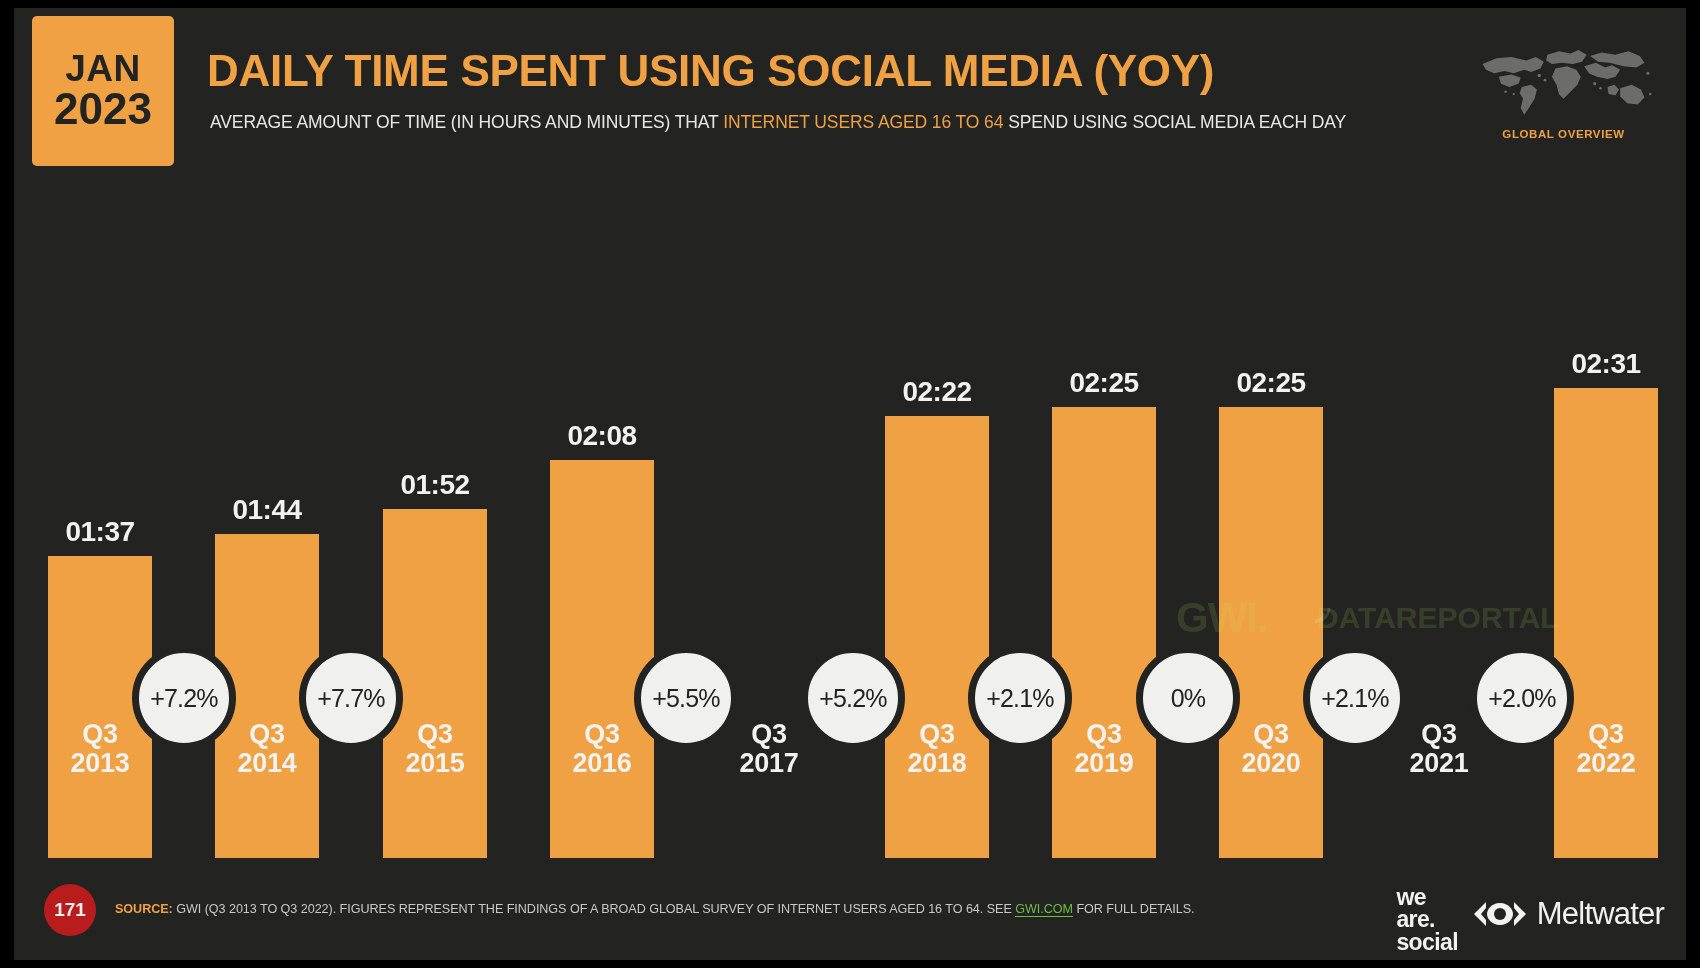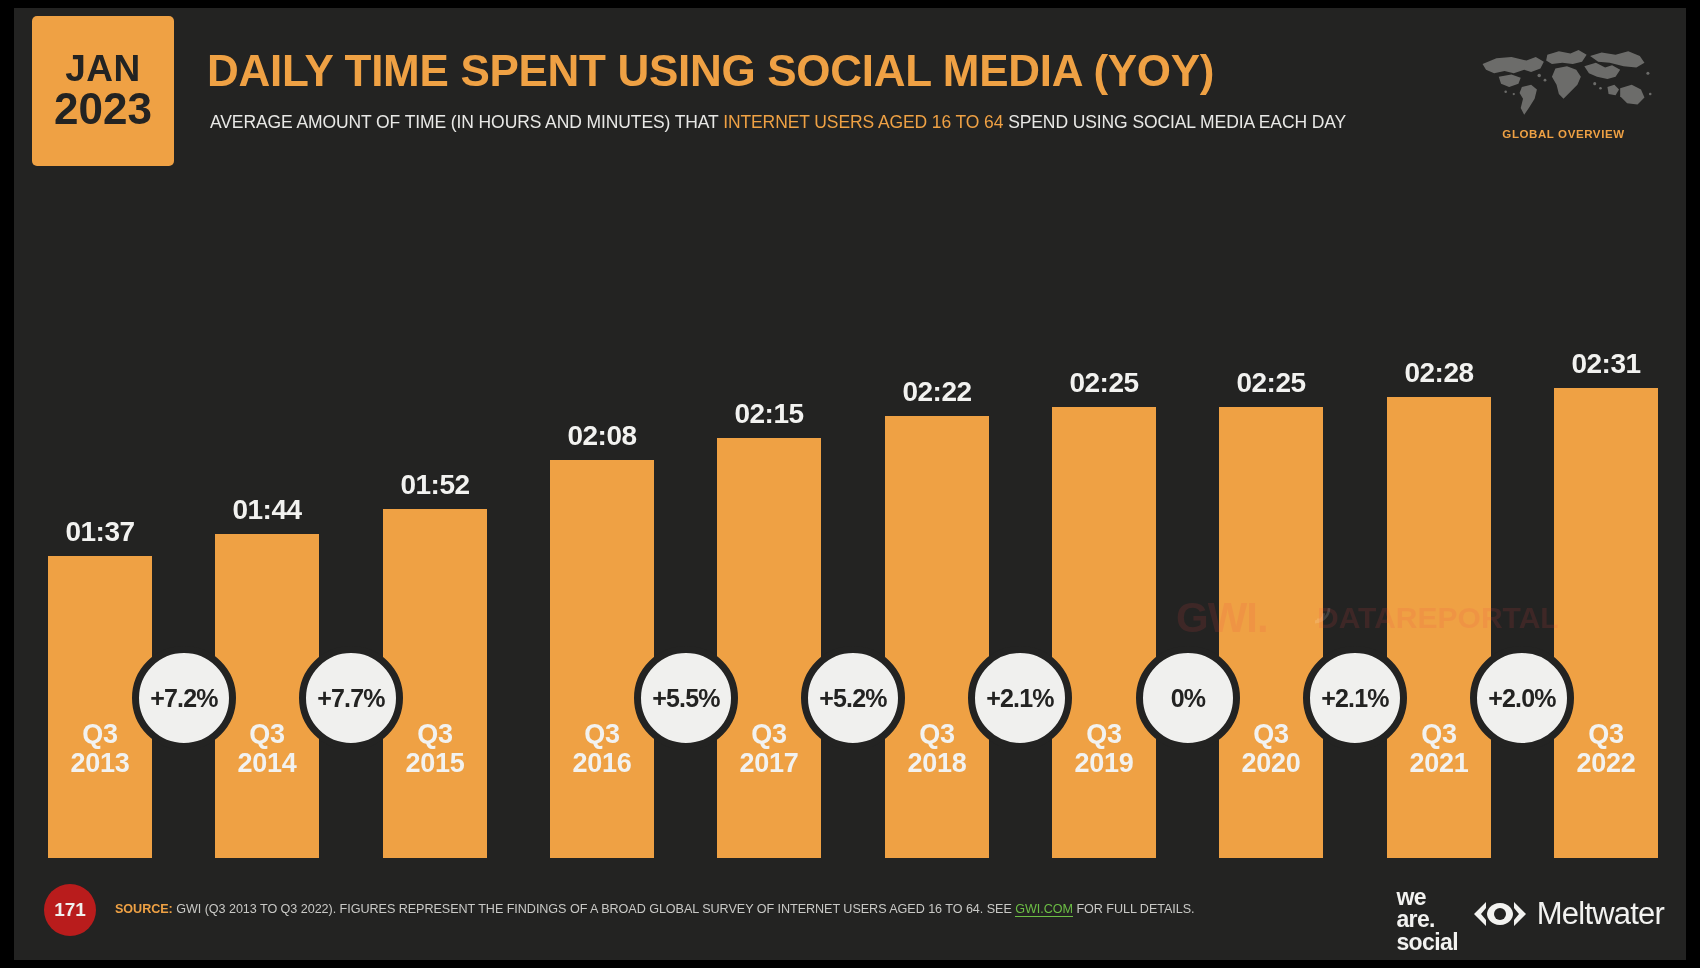--- a/index.html
+++ b/index.html
@@ -86,29 +86,29 @@
     line-height:1.07; letter-spacing:-0.3px;
   }
 
   .pct-bubble {
     position:absolute;
     width:104px; height:104px;
     border-radius:50%;
     background:#F0F0EE;
     border:7px solid #232322;
     display:flex; align-items:center; justify-content:center;
-    font-size:25px; font-weight:bold; color:#232322;
+    font-size:25px; font-weight:normal; color:#232322;
     letter-spacing:-0.8px;
   }
 
   
   .wm {
     position:absolute; top:586px;
     font-weight:bold; pointer-events:none;
-    color:#ef4444; opacity:.13;
+    color:#bef264; opacity:.13;
     font-size:42px; letter-spacing:-1px;
     white-space:nowrap;
   }
   .wm-gwi  { left:1162px; }
   .wm-drep { left:1303px; font-size:30px; top:593px; opacity:.13; letter-spacing:0px;}
   .wm-dot {
     position:absolute; left:1294px; top:593px;
     width:28px; height:28px; opacity:.13;
   }
 
@@ -207,24 +207,20 @@
           <div>2015</div>
         </div>
         <div class="bar-col" style="left: 502px; height: 530px;">
           <div class="bar" style="height: 398px; background: rgb(239, 161, 68);"></div>
           <div class="bar-label" style="bottom: 406px;">02:08</div>
         </div>
         <div class="cat" style="left: 502px; top: 542px; margin-left: -22px; width: 148px;">
           <div>Q3</div>
           <div>2016</div>
         </div>
-        <div class="bar-col" style="left: 669px; height: 530px;">
-          <div class="bar" style="height: 420px; background: rgb(239, 161, 68);"></div>
-          <div class="bar-label" style="bottom: 428px;">02:15</div>
-        </div>
         <div class="cat" style="left: 669px; top: 542px; margin-left: -22px; width: 148px;">
           <div>Q3</div>
           <div>2017</div>
         </div>
         <div class="bar-col" style="left: 837px; height: 530px;">
           <div class="bar" style="height: 442px; background: rgb(239, 161, 68);"></div>
           <div class="bar-label" style="bottom: 450px;">02:22</div>
         </div>
         <div class="cat" style="left: 837px; top: 542px; margin-left: -22px; width: 148px;">
           <div>Q3</div>
@@ -238,24 +234,20 @@
           <div>Q3</div>
           <div>2019</div>
         </div>
         <div class="bar-col" style="left: 1171px; height: 530px;">
           <div class="bar" style="height: 451px; background: rgb(239, 161, 68);"></div>
           <div class="bar-label" style="bottom: 459px;">02:25</div>
         </div>
         <div class="cat" style="left: 1171px; top: 542px; margin-left: -22px; width: 148px;">
           <div>Q3</div>
           <div>2020</div>
-        </div>
-        <div class="bar-col" style="left: 1339px; height: 530px;">
-          <div class="bar" style="height: 461px; background: rgb(239, 161, 68);"></div>
-          <div class="bar-label" style="bottom: 469px;">02:28</div>
         </div>
         <div class="cat" style="left: 1339px; top: 542px; margin-left: -22px; width: 148px;">
           <div>Q3</div>
           <div>2021</div>
         </div>
         <div class="bar-col" style="left: 1506px; height: 530px;">
           <div class="bar" style="height: 470px; background: rgb(239, 161, 68);"></div>
           <div class="bar-label" style="bottom: 478px;">02:31</div>
         </div>
         <div class="cat" style="left: 1506px; top: 542px; margin-left: -22px; width: 148px;">

